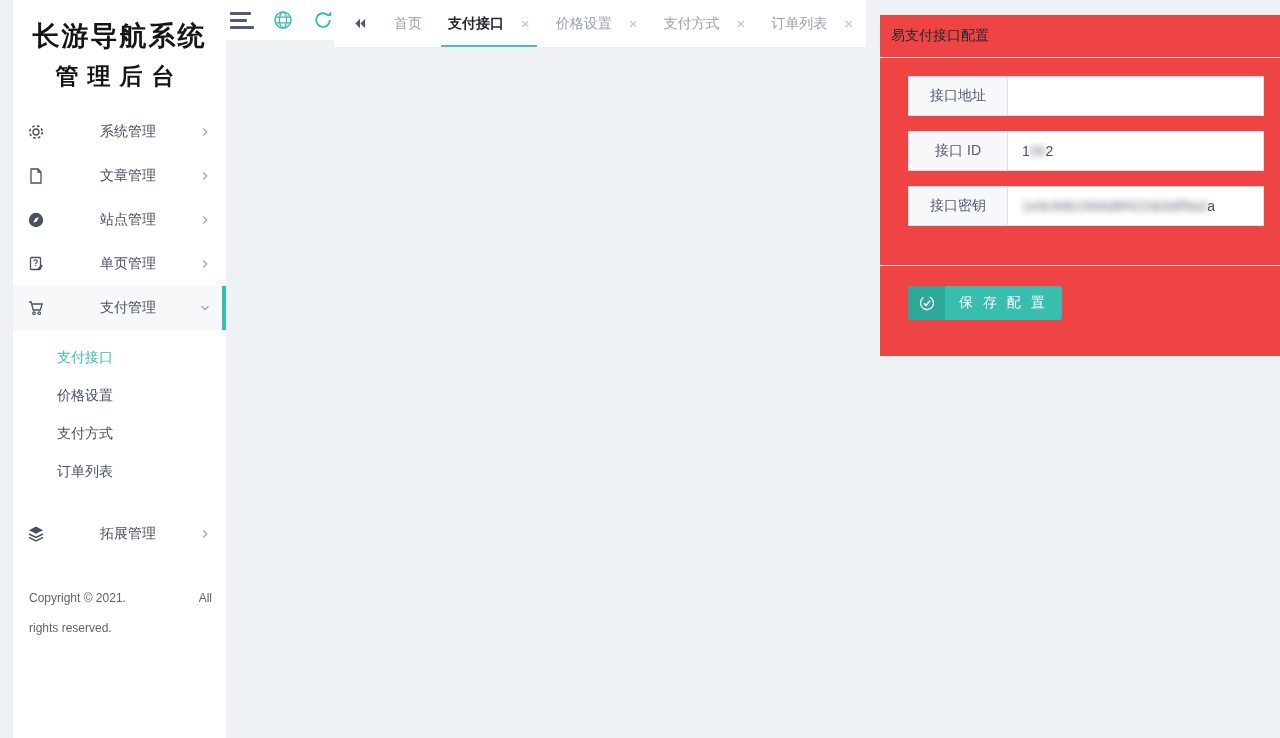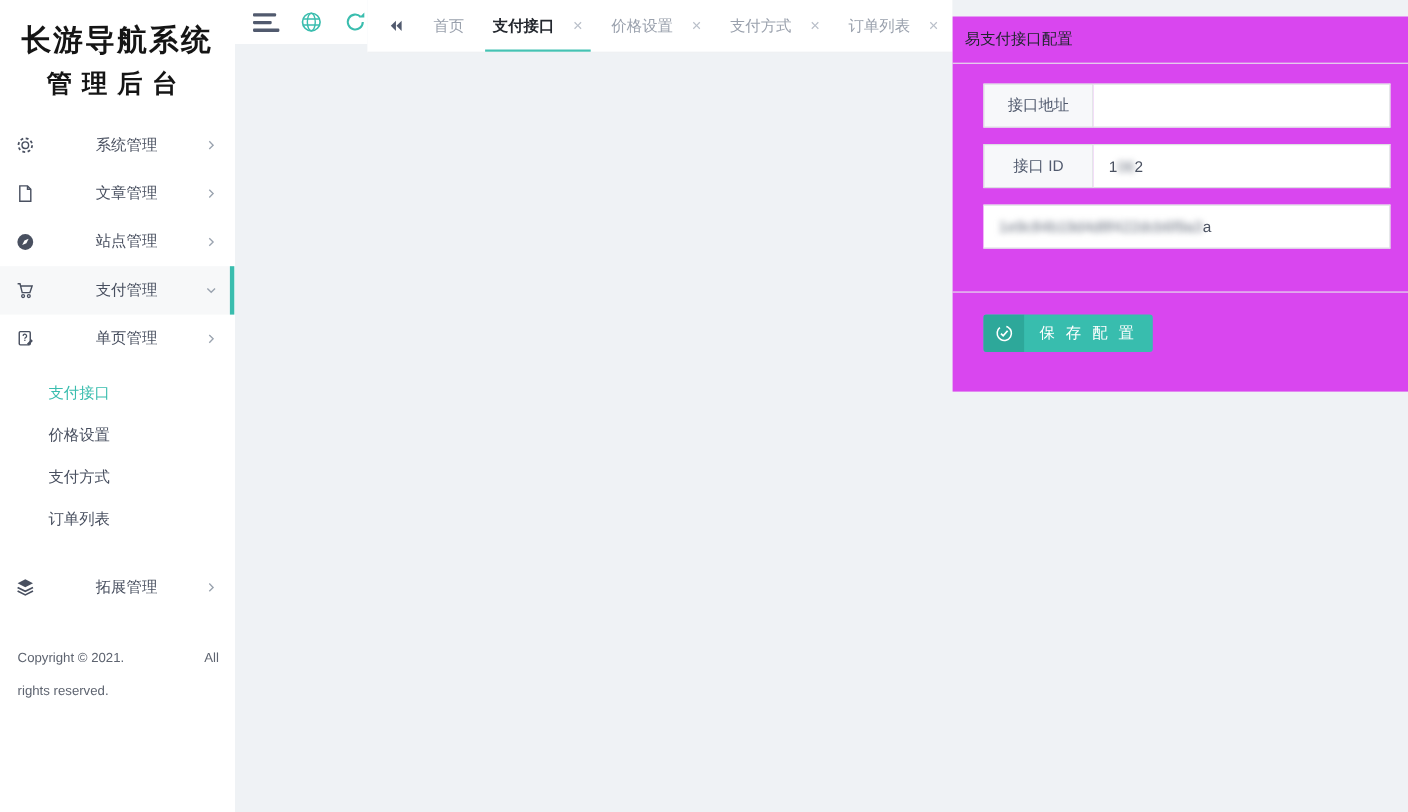--- a/index.html
+++ b/index.html
@@ -2,21 +2,21 @@
 <html><head>
 <meta charset="utf-8">
 <style>
   * { box-sizing: border-box; margin: 0; padding: 0; }
   html,body { width:1280px; height:738px; overflow:hidden; }
   body {
     font-family: "Liberation Sans", "DejaVu Sans", sans-serif;
     background:#eff2f5; color:#495060; font-size:14px;
   }
   
-  .sidebar { position:fixed; left:0; top:0; width:213px; height:738px; background:#ffffff; z-index:10; }
+  .sidebar { position:fixed; left:13px; top:0; width:213px; height:738px; background:#ffffff; z-index:10; }
   .logo { height:110px; display:flex; flex-direction:column; justify-content:center; align-items:center;
           font-family:"DejaVu Serif","Liberation Serif",serif; font-weight:bold; color:#151515; }
   .logo-line1 { font-size:27px; letter-spacing:2px; }
   .logo-line2 { font-size:23px; letter-spacing:9px; margin-top:7px; }
   .nav-item { position:relative; height:44px; display:flex; align-items:center; padding:0 14px 0 14px;
               cursor:pointer; color:#495060;text-align:center; }
   .nav-item.expanded { background:#f7f8f9; }
   .nav-item.expanded::after { content:""; position:absolute; right:0; top:0; bottom:0; width:4px; background:#3abdae; }
   .nav-icon { width:18px; height:18px; margin-right:13px; flex:none; display:flex; align-items:center; justify-content:center; }
   .nav-label { flex:1; }
@@ -41,21 +41,21 @@
   .tabbar { height:48px; background:#fff; display:flex; align-items:center; padding-left:18px; flex:none;
             border-bottom:1px solid #eceef1; }
   .tab-scroll { display:flex; cursor:pointer; margin-right:14px; }
   .tab { position:relative; height:48px; display:flex; align-items:center; padding:0 13px; gap:17px;
          color:#9aa1ad; cursor:pointer; }
   .tab.active { color:#23272e; font-weight:bold; }
   .tab.active::after { content:""; position:absolute; left:6px; right:6px; bottom:1px; height:2px; background:#45c2b3; }
   .tab-close { font-size:15px; color:#b9bfc9; font-weight:normal; line-height:1; cursor:pointer; }
   
   .content { flex:1; background:#eff2f5; }
-  .card { margin:15px 0 0 0; background:#d946ef; min-height:330px; }
+  .card { margin:15px 0 0 14px; background:#ef4444; min-height:330px; }
   .card-header { padding:12px 16px 12px 11px; color:#20262e; border-bottom:1px solid #e8eaec; }
   .form { padding:18px 16px 0 28px; }
   .form-row { display:flex; height:40px; margin-bottom:15px; }
   .form-label { width:100px; flex:none; background:#f7f8fa; border:1px solid #dcdee2; display:flex;
                 align-items:center; justify-content:center; color:#515a6e; }
   .form-input { flex:1; background:#fff; border:1px solid #dcdee2; border-left:none; display:flex;
                 align-items:center; padding-left:14px; color:#495060; font-size:14px;
                 font-family:"Liberation Sans","DejaVu Sans",sans-serif; }
   input.form-input { outline:none; }
   .blur { filter:blur(3px); color:#6b7280; }
@@ -114,49 +114,49 @@
         </svg>
     </span>
     <span class="nav-label">站点管理</span>
     <span class="nav-chevron">
       <svg width="14" height="14" viewBox="0 0 16 16">
           <path d="M6 4l4 4-4 4" fill="none" stroke="#9aa3af" stroke-width="1.4"></path>
         </svg>
     </span>
   </div>
 
-  <div class="nav-item expanded">
-    <span class="nav-icon">
-      <svg width="18" height="18" viewBox="0 0 18 18">
-          <path d="M2 3h2.2l2 8h7l2-6H5" fill="none" stroke="#495060" stroke-width="1.3"></path>
-          <circle cx="7" cy="14.2" r="1.3" fill="none" stroke="#495060" stroke-width="1.2"></circle>
-          <circle cx="12.2" cy="14.2" r="1.3" fill="none" stroke="#495060" stroke-width="1.2"></circle>
-        </svg>
-    </span>
-    <span class="nav-label">支付管理</span>
-    <span class="nav-chevron">
-      <svg width="14" height="14" viewBox="0 0 16 16">
-          <path d="M4 6l4 4 4-4" fill="none" stroke="#9aa3af" stroke-width="1.4"></path>
-        </svg>
-    </span>
-  </div>
-
   <div class="nav-item">
     <span class="nav-icon">
       <svg width="18" height="18" viewBox="0 0 18 18">
           <rect x="3.5" y="2.5" width="10" height="12" rx="1" fill="none" stroke="#495060" stroke-width="1.3"></rect>
           <path d="M7 6.3a1.6 1.6 0 1 1 2.4 1.5c-.5.3-.8.6-.8 1.1" fill="none" stroke="#495060" stroke-width="1.2"></path>
           <circle cx="8.6" cy="10.4" r="0.7" fill="#495060"></circle>
           <path d="M10.5 13.5l4-4 1.4 1.4-4 4z" fill="#495060"></path>
         </svg>
     </span>
     <span class="nav-label">单页管理</span>
     <span class="nav-chevron">
       <svg width="14" height="14" viewBox="0 0 16 16">
           <path d="M6 4l4 4-4 4" fill="none" stroke="#9aa3af" stroke-width="1.4"></path>
+        </svg>
+    </span>
+  </div>
+
+  <div class="nav-item expanded">
+    <span class="nav-icon">
+      <svg width="18" height="18" viewBox="0 0 18 18">
+          <path d="M2 3h2.2l2 8h7l2-6H5" fill="none" stroke="#495060" stroke-width="1.3"></path>
+          <circle cx="7" cy="14.2" r="1.3" fill="none" stroke="#495060" stroke-width="1.2"></circle>
+          <circle cx="12.2" cy="14.2" r="1.3" fill="none" stroke="#495060" stroke-width="1.2"></circle>
+        </svg>
+    </span>
+    <span class="nav-label">支付管理</span>
+    <span class="nav-chevron">
+      <svg width="14" height="14" viewBox="0 0 16 16">
+          <path d="M4 6l4 4 4-4" fill="none" stroke="#9aa3af" stroke-width="1.4"></path>
         </svg>
     </span>
   </div>
 
   <div class="submenu">
     <div class="submenu-item active">支付接口</div>
     <div class="submenu-item">价格设置</div>
     <div class="submenu-item">支付方式</div>
     <div class="submenu-item">订单列表</div>
   </div>
@@ -248,20 +248,21 @@
         </div>
         <div class="form-row">
           <div class="form-label">接口 ID</div>
           <div class="form-input">
             <span>1</span>
               <span class="blur">06</span>
               <span>2</span>
           </div>
         </div>
         <div class="form-row">
+          <div class="form-label">接口密钥</div>
           <div class="form-input">
             <span class="blur">1e9c84b19d4d8f422dcb6f9a3</span>
               <span>a</span>
           </div>
         </div>
       </div>
 
       <div class="divider"></div>
 
       <div class="btn-row">

